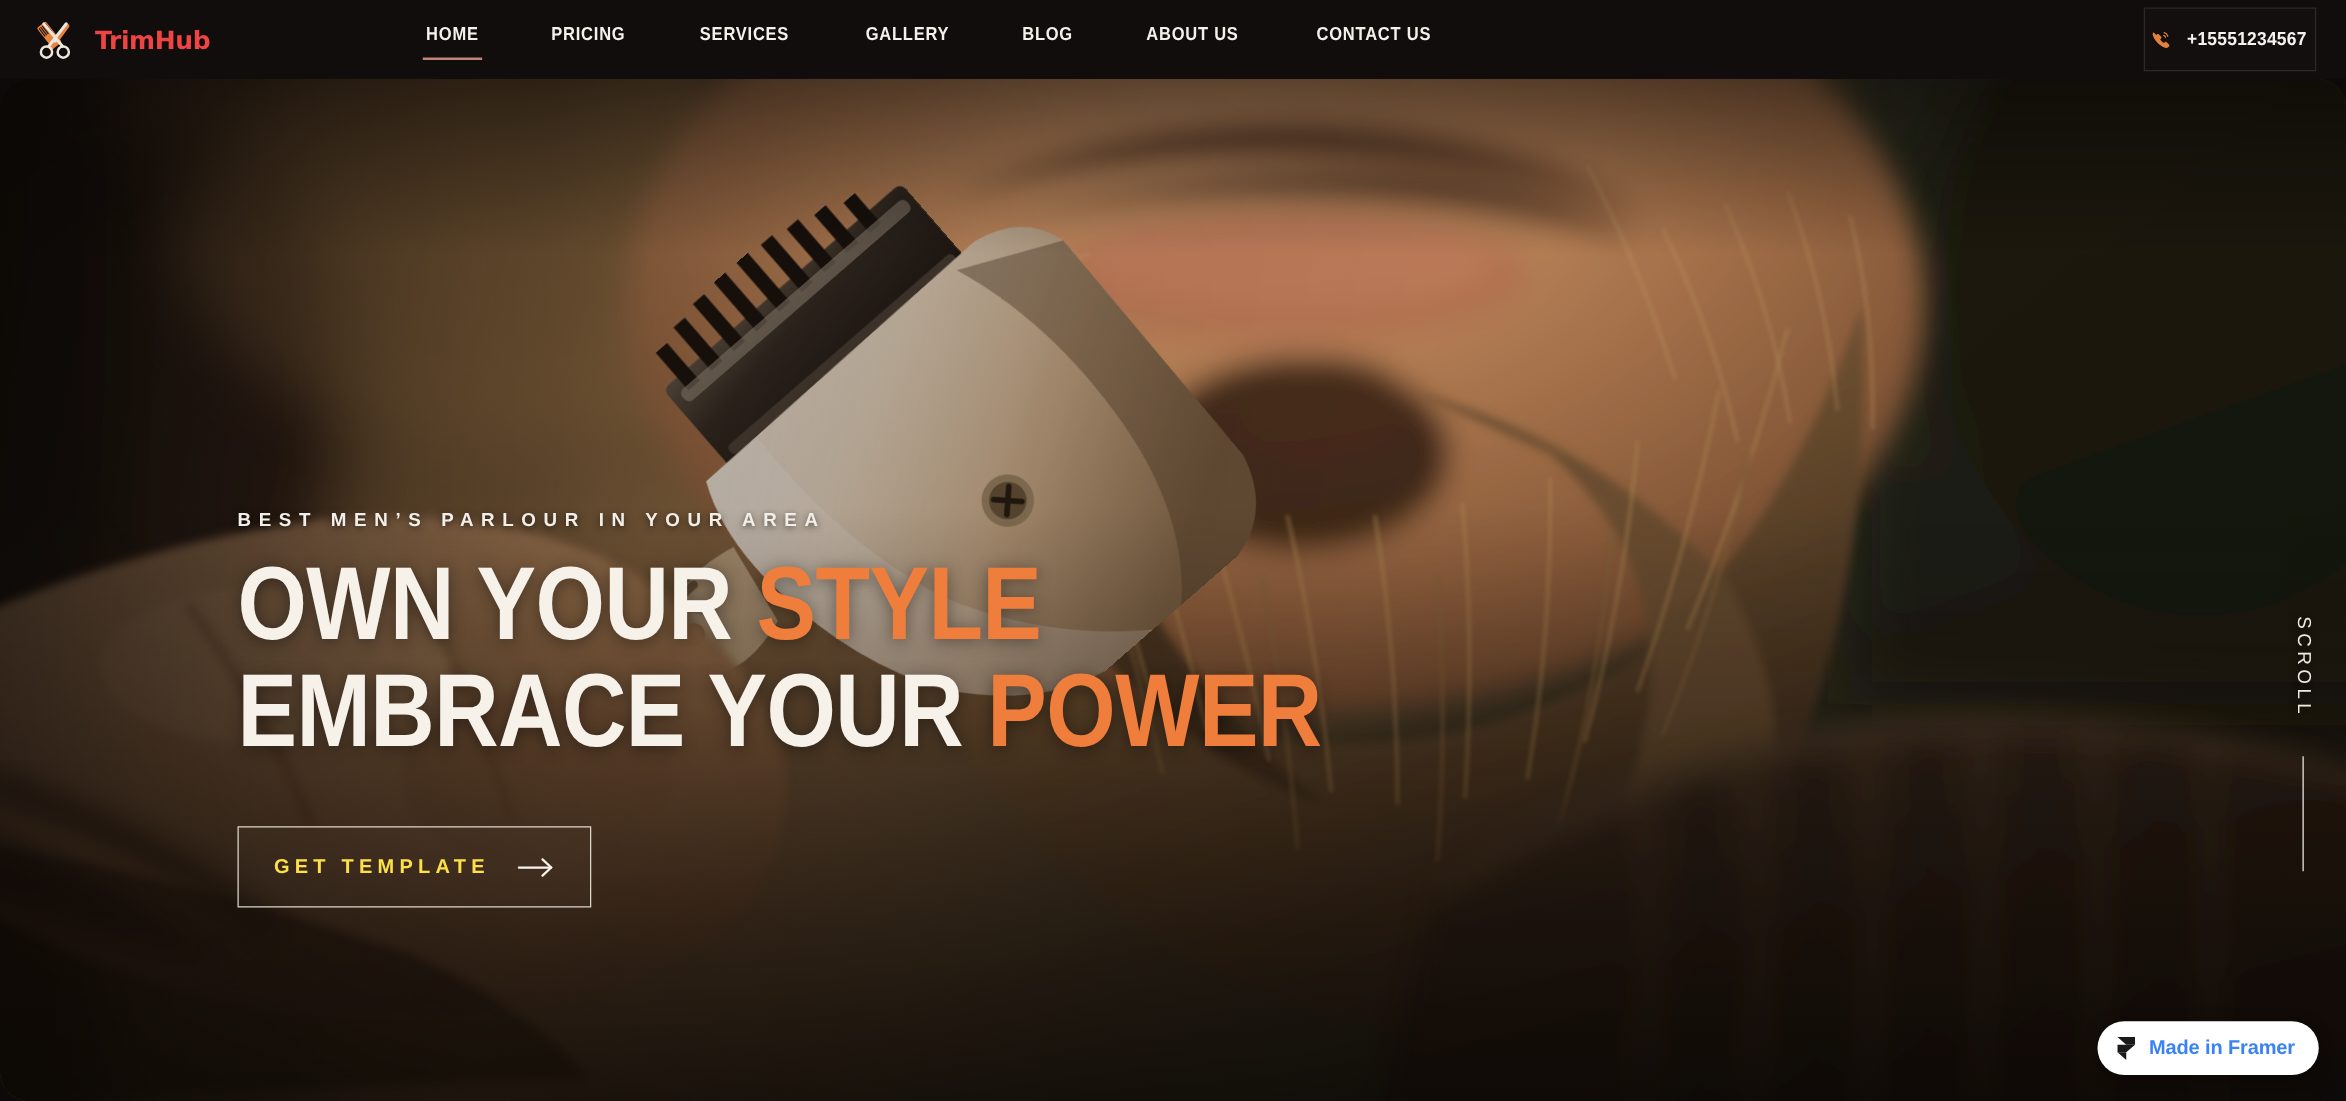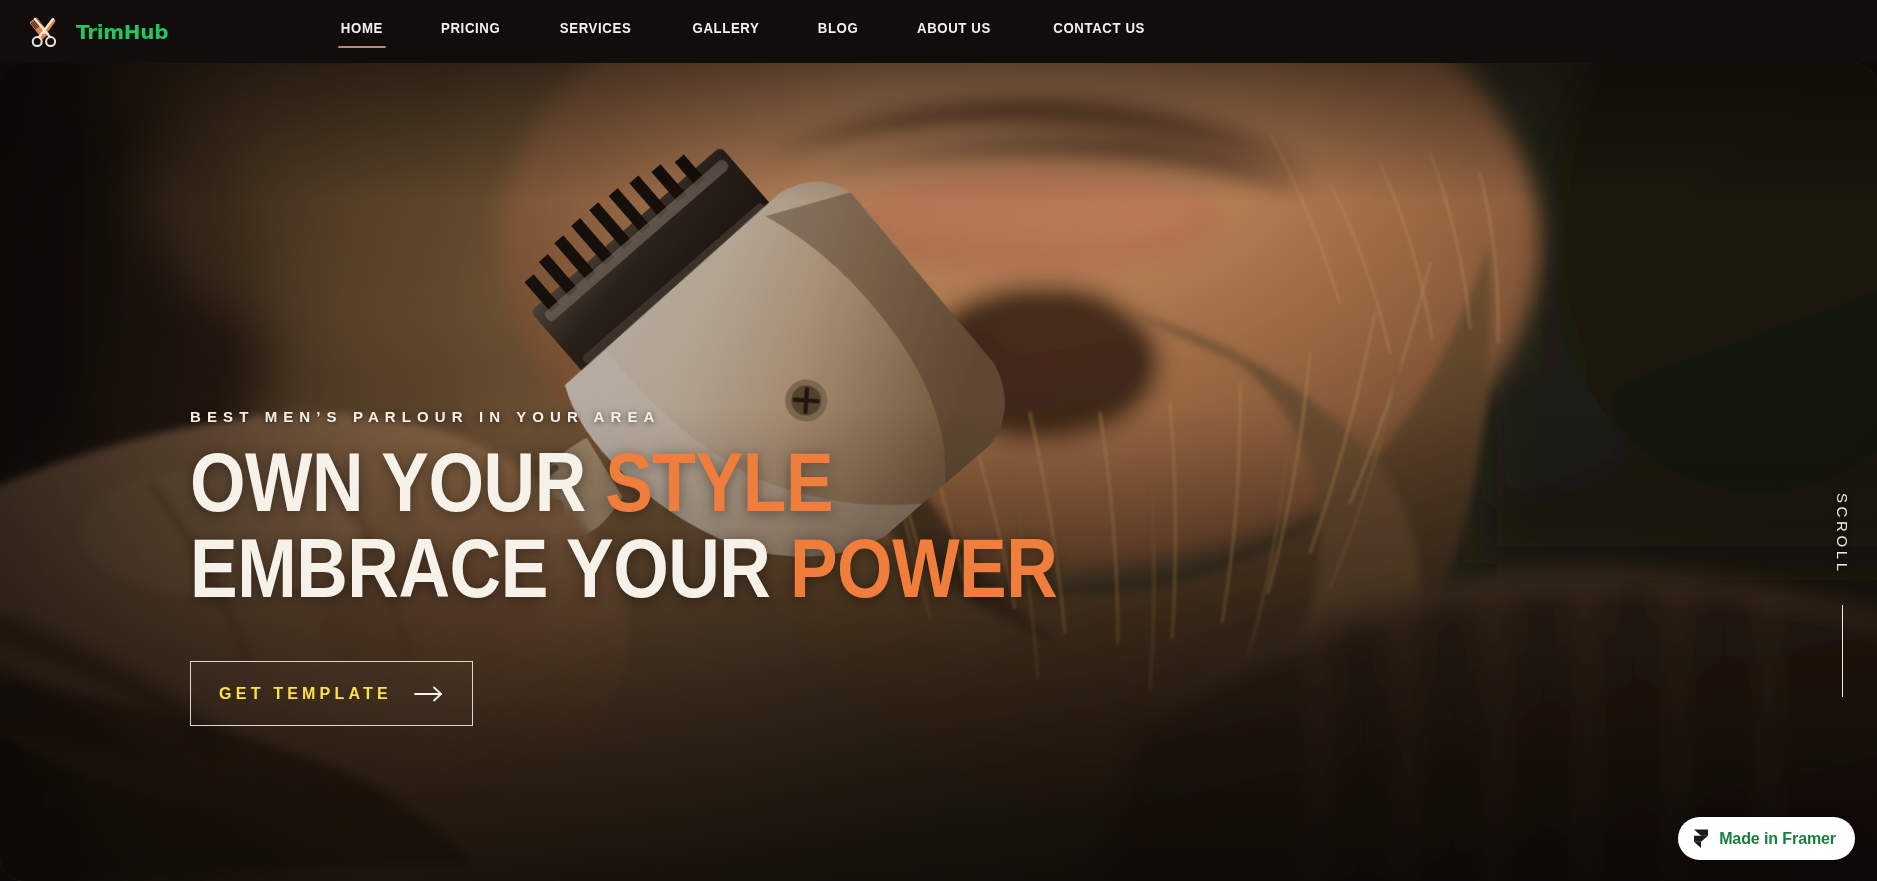--- a/index.html
+++ b/index.html
@@ -43,21 +43,21 @@
   }
   #brand-mark {
     width:38px; height:40px;
     display:block;
     flex:0 0 auto;
   }
   #brand-name {
     font-family:"DejaVu Sans", sans-serif;
     font-size:20px;
     font-weight:700;
-    color:#22c55e;
+    color:#ef4444;
     letter-spacing:-0.3px;
     white-space:nowrap;
   }
 
   #nav {
     position:absolute;
     left:0; top:0;
     width:1539px;
     height:63px;
     display:flex;
@@ -262,21 +262,21 @@
     gap:10px;
     z-index:60;
     cursor:pointer;
     box-shadow:0 2px 12px rgba(0,0,0,0.35);
   }
   #framer-icon { width:16px; height:19px; display:block; flex:0 0 auto; }
   #framer-label {
     font-family:"Liberation Sans", sans-serif;
     font-size:16px;
     font-weight:700;
-    color:#15803d;
+    color:#3b82f6;
     letter-spacing:-0.1px;
     white-space:nowrap;
   }
 </style>
 </head>
 <body>
 
 <div id="page">
 
   <div id="header">
@@ -315,20 +315,28 @@
         <span class="nav-item active">HOME</span>
         <span class="nav-item">PRICING</span>
         <span class="nav-item">SERVICES</span>
         <span class="nav-item">GALLERY</span>
         <span class="nav-item">BLOG</span>
         <span class="nav-item">ABOUT US</span>
         <span class="nav-item">CONTACT US</span>
       </div>
     </nav>
 
+    <div id="phone-btn">
+      <svg id="phone-icon" viewBox="0 0 20 20">
+        <path d="M3.3 3.2c-.8.8-1 2-.6 3.1.9 2.6 2.5 5 4.5 7s4.4 3.6 7 4.5c1.1.4 2.3.2 3.1-.6l.6-.6c.5-.5.5-1.2 0-1.7l-2.2-2.2c-.5-.5-1.2-.5-1.7 0l-.8.8c-1.5-.8-2.8-2.1-3.6-3.6l.8-.8c.5-.5.5-1.2 0-1.7L8.2 5.2c-.5-.5-1.2-.5-1.7 0l-.6.6z" fill="#e2813f"></path>
+        <path d="M13.4 3.6c1.6.4 2.9 1.7 3.3 3.3" stroke="#e2813f" stroke-width="1.25" fill="none" stroke-linecap="round"></path>
+        <path d="M12.9 6.3c.8.25 1.45.9 1.7 1.7" stroke="#e2813f" stroke-width="1.15" fill="none" stroke-linecap="round"></path>
+      </svg>
+      <span id="phone-num">+15551234567</span>
+    </div>
   </div>
 
   <div id="hero">
 
     <div id="hero-photo">
       <svg id="hero-svg" viewBox="0 0 1877 818" preserveAspectRatio="xMidYMid slice">
         <defs>
 
           <linearGradient id="bgBase" x1="0" y1="0" x2="1" y2="0.45">
             <stop offset="0" stop-color="#150f0a"></stop>

